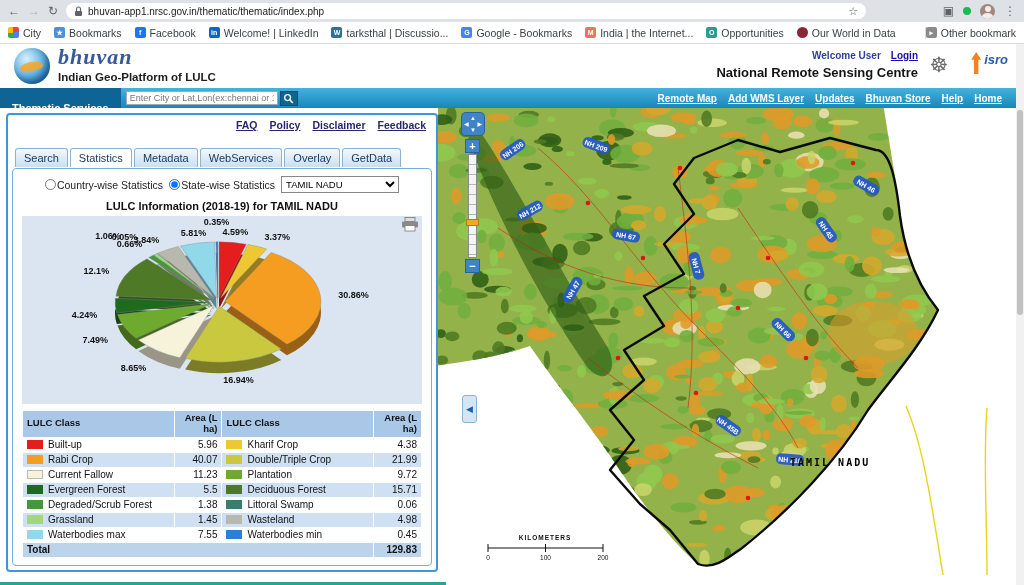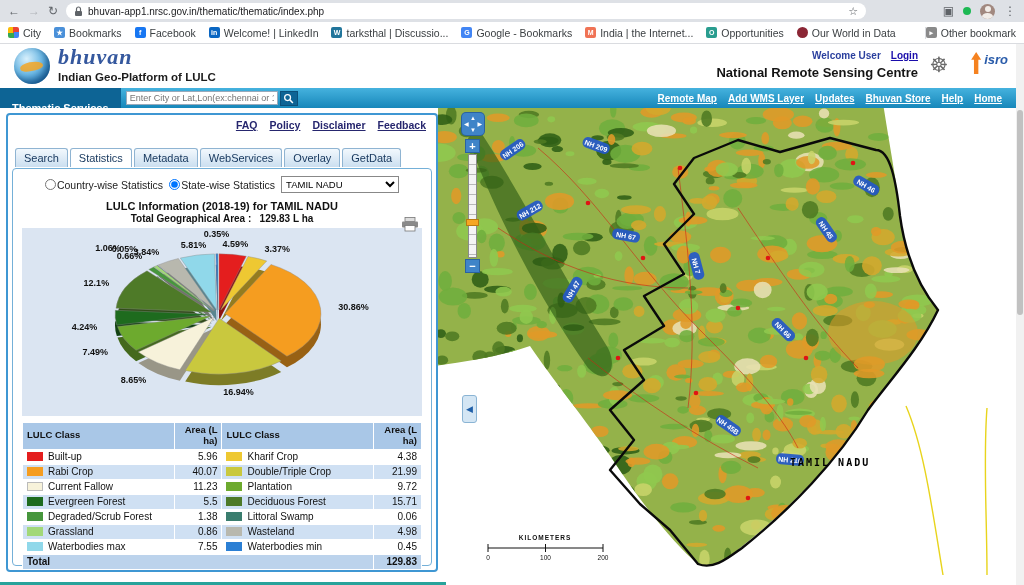--- a/index.html
+++ b/index.html
@@ -218,21 +218,20 @@
             <input type="radio" name="scope" style="">
             <span>Country-wise Statistics</span>
           </label>
         <label>
             <input type="radio" name="scope" checked="" style="">
             <span>State-wise Statistics</span>
           </label>
         <select class="state-select"><option>TAMIL NADU</option></select>
       </div>
       <div class="chart-title">LULC Information (2018-19) for TAMIL NADU</div>
-      <div class="chart-sub">Total Geographical Area :&nbsp;&nbsp; 129.83 L ha</div>
       <svg class="printer" viewBox="0 0 18 15">
           <rect x="4" y="0.5" width="10" height="4" fill="#ddd" stroke="#777" stroke-width="0.8"></rect>
           <rect x="1" y="4.5" width="16" height="6" rx="1" fill="#8a8a8a"></rect>
           <rect x="4" y="8.5" width="10" height="5.5" fill="#fff" stroke="#777" stroke-width="0.8"></rect>
         </svg>
       <div class="pie-wrap">
         <svg class="pie-svg" viewBox="0 0 400 188">
             <path d="M 197.00595689554618 92.8435955128562 L 197.00595689554618 36.8435955128562 A 96 56 0 0 1 224.31151610874718 39.156622428734856 Z" fill="#e41e1e" class="pie-depth"></path>
             <path d="M 198.68973367601595 93.12243377996481 L 225.99529288921696 39.43546069584347 A 96 56 0 0 1 244.74581577189053 43.987767089205846 Z" fill="#eec832" class="pie-depth"></path>
             <path d="M 202.96439963732618 96.5769520488409 L 249.02048173320077 47.44228535808193 A 96 56 0 0 1 264.9680694847284 139.3299328860539 Z" fill="#f59d20" class="pie-depth"></path>
@@ -318,21 +317,21 @@
               <td class="val">15.71</td>
             </tr>
             <tr class="odd">
               <td><span class="swatch" style="background: rgb(70, 150, 60);"></span><span>Degraded/Scrub Forest</span></td>
               <td class="val">1.38</td>
               <td><span class="swatch" style="background: rgb(58, 125, 110);"></span><span>Littoral Swamp</span></td>
               <td class="val">0.06</td>
             </tr>
             <tr class="even">
               <td><span class="swatch" style="background: rgb(162, 216, 120);"></span><span>Grassland</span></td>
-              <td class="val">0.86</td>
+              <td class="val">1.45</td>
               <td><span class="swatch" style="background: rgb(184, 184, 174);"></span><span>Wasteland</span></td>
               <td class="val">4.98</td>
             </tr>
             <tr class="odd">
               <td><span class="swatch" style="background: rgb(144, 216, 234);"></span><span>Waterbodies max</span></td>
               <td class="val">7.55</td>
               <td><span class="swatch" style="background: rgb(43, 127, 212);"></span><span>Waterbodies min</span></td>
               <td class="val">0.45</td>
             </tr>
           </tbody>

